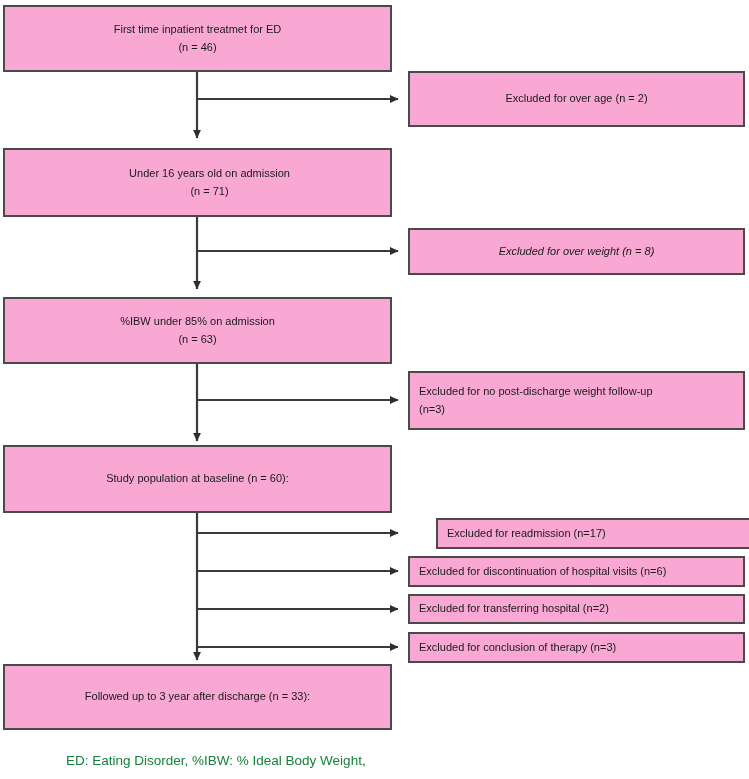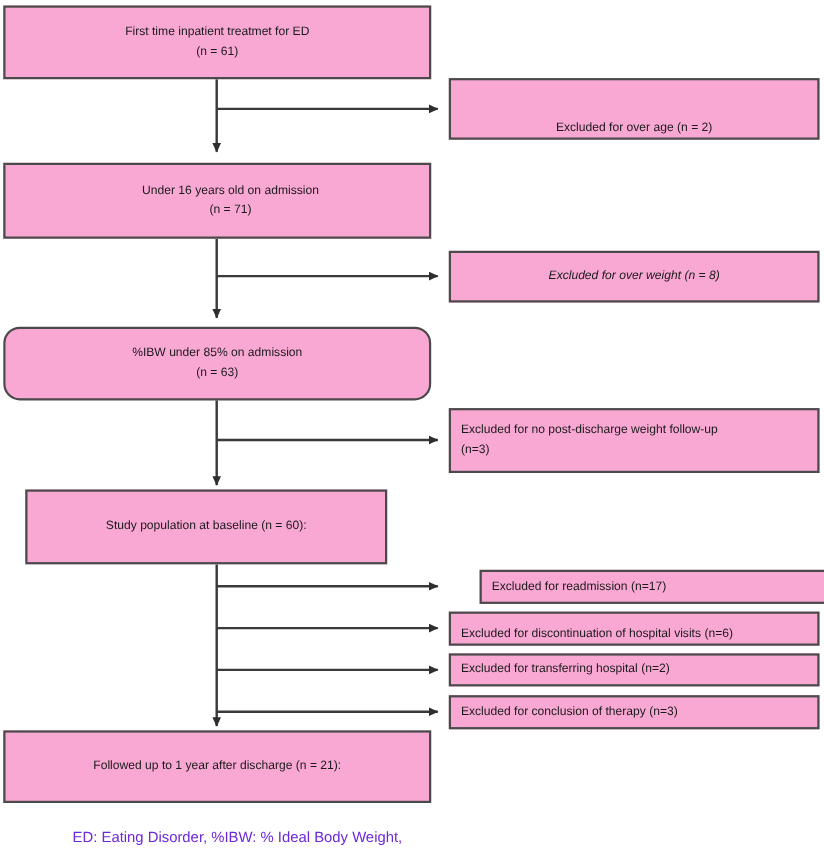--- a/index.html
+++ b/index.html
@@ -33,21 +33,21 @@
 
   .svg-layer {
     position: absolute;
     left: 0; top: 0;
     width: 749px; height: 779px;
     z-index: 1;
   }
   .caption {
     position: absolute;
     font-size: 13.5px;
-    color: #6d28d9;
+    color: #15803d;
     white-space: nowrap;
   }
 </style>
 </head>
 <body>
 
 <div id="flow">
 
   <svg class="svg-layer" viewBox="0 0 749 779" width="749" height="779" xmlns="http://www.w3.org/2000/svg">
     <defs>
@@ -67,59 +67,59 @@
 
     <line x1="197" y1="513" x2="197" y2="660" stroke="#3a3a3a" stroke-width="2.2" marker-end="url(#ah)"></line>
     <line x1="197" y1="533" x2="398" y2="533" stroke="#3a3a3a" stroke-width="2.2" marker-end="url(#ah)"></line>
     <line x1="197" y1="571" x2="398" y2="571" stroke="#3a3a3a" stroke-width="2.2" marker-end="url(#ah)"></line>
     <line x1="197" y1="609" x2="398" y2="609" stroke="#3a3a3a" stroke-width="2.2" marker-end="url(#ah)"></line>
     <line x1="197" y1="647" x2="398" y2="647" stroke="#3a3a3a" stroke-width="2.2" marker-end="url(#ah)"></line>
   </svg>
 
   <div class="box center" style="left:3px; top:5px; width:389px; height:67px;">
     <span class="line">First time inpatient treatmet for ED</span>
-    <span class="line">(n = 61)</span>
+    <span class="line">(n = 46)</span>
   </div>
 
   <div class="box center" style="left:3px; top:148px; width:389px; height:69px;padding-left:24px;">
     <span class="line">Under 16 years old on admission</span>
     <span class="line">(n = 71)</span>
   </div>
 
-  <div class="box center" style="left:3px; top:297px; width:389px; height:67px;border-radius:15px;">
+  <div class="box center" style="left:3px; top:297px; width:389px; height:67px;">
     <span class="line">%IBW under 85% on admission</span>
     <span class="line">(n = 63)</span>
   </div>
 
-  <div class="box center" style="left:3px; top:445px; width:329px; height:68px;margin-left:20px;">
+  <div class="box center" style="left:3px; top:445px; width:389px; height:68px;">
     <span class="line">Study population at baseline  (n = 60):</span>
   </div>
 
   <div class="box center" style="left:3px; top:664px; width:389px; height:66px;">
-    <span class="line">Followed up to 1 year after discharge (n = 21):</span>
+    <span class="line">Followed up to 3 year after discharge (n = 33):</span>
   </div>
 
-  <div class="box center" style="left:408px; top:71px; width:337px; height:56px;justify-content:flex-end;">
+  <div class="box center" style="left:408px; top:71px; width:337px; height:56px;">
     <span class="line">Excluded for over age (n = 2)</span>
   </div>
 
   <div class="box center" style="left:408px; top:228px; width:337px; height:47px;font-style:italic;">
     <span class="line">Excluded for over weight  (n = 8)</span>
   </div>
 
   <div class="box left" style="left:408px; top:371px; width:337px; height:59px;">
     <span class="line">Excluded for no post-discharge weight follow-up</span>
     <span class="line">(n=3)</span>
   </div>
 
   <div class="box left" style="left:408px; top:518px; width:337px; height:31px;margin-left:28px;">
     <span class="line">Excluded for readmission (n=17)</span>
   </div>
 
-  <div class="box left" style="left:408px; top:556px; width:337px; height:31px;justify-content:flex-end;">
+  <div class="box left" style="left:408px; top:556px; width:337px; height:31px;">
     <span class="line">Excluded for discontinuation of hospital visits (n=6)</span>
   </div>
 
   <div class="box left" style="left:408px; top:594px; width:337px; height:30px;">
     <span class="line">Excluded for transferring hospital (n=2)</span>
   </div>
 
   <div class="box left" style="left:408px; top:632px; width:337px; height:31px;">
     <span class="line">Excluded for conclusion of therapy  (n=3)</span>
   </div>

